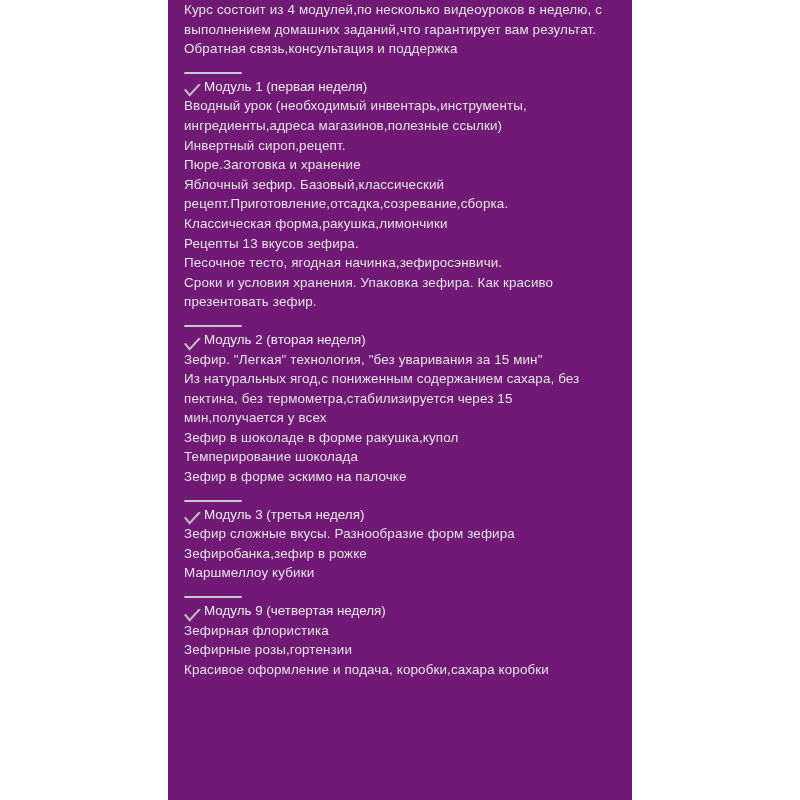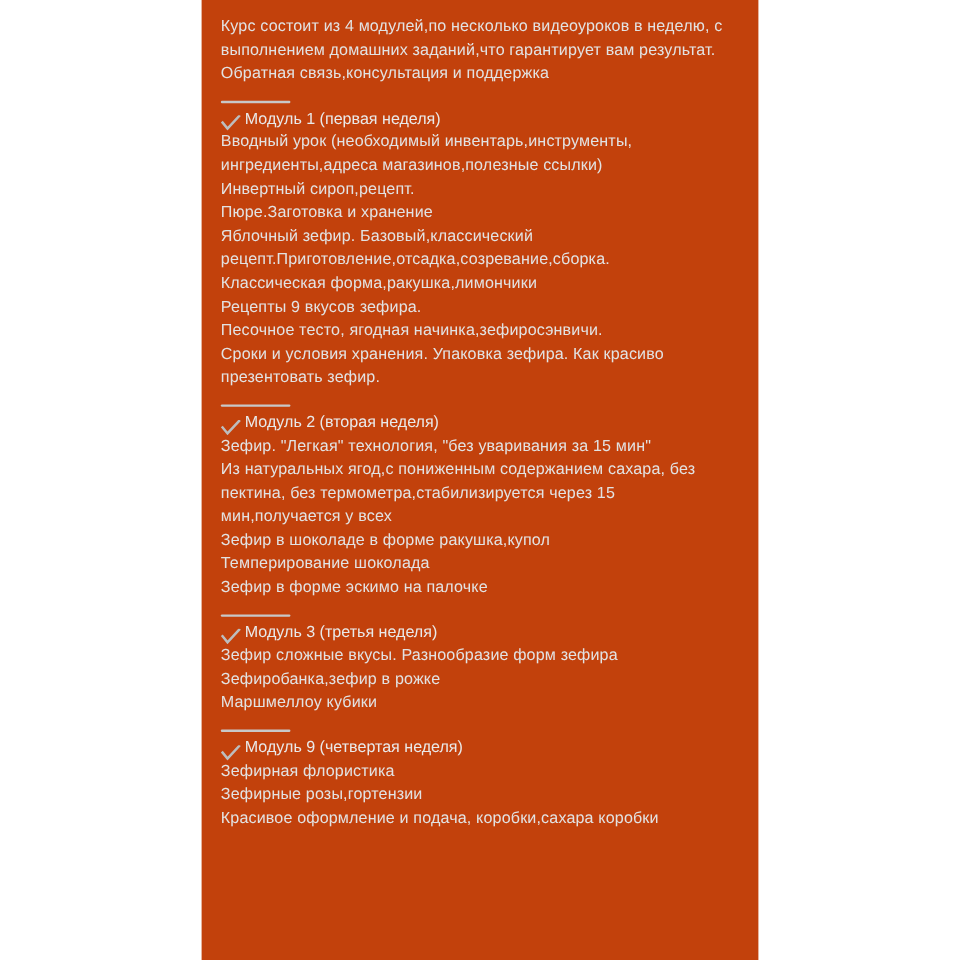--- a/index.html
+++ b/index.html
@@ -18,23 +18,23 @@
     width: 800px;
     height: 800px;
     background: #ffffff;
   }
   .content-panel {
     position: absolute;
     left: 168px;
     top: 0;
     width: 464px;
     height: 800px;
-    background: #c2410c;
+    background: #701a75;
     box-sizing: border-box;
-    padding: 12px 16px 0 16px;
+    padding: 0 16px 0 16px;
     overflow: hidden;
   }
   .block {
     margin: 0 0 0 0;
   }
   .para {
     color: #e2e2e2;
     font-size: 13.4px;
     line-height: 19.6px;
     letter-spacing: 0.01em;
@@ -97,21 +97,21 @@
             <path d="M1.5 6.2 L5.6 11.2 L15.2 0.8" fill="none" stroke="#bdbdbd" stroke-width="2.1" stroke-linecap="square" stroke-linejoin="miter"></path>
           </svg>
         </span>
         <span class="module-title">Модуль 1 (первая неделя)</span>
       </p>
       <p class="para">Вводный урок (необходимый инвентарь,инструменты, ингредиенты,адреса магазинов,полезные ссылки)</p>
       <p class="para">Инвертный сироп,рецепт.</p>
       <p class="para">Пюре.Заготовка и хранение</p>
       <p class="para">Яблочный зефир. Базовый,классический рецепт.Приготовление,отсадка,созревание,сборка.</p>
       <p class="para">Классическая форма,ракушка,лимончики</p>
-      <p class="para">Рецепты 9 вкусов зефира.</p>
+      <p class="para">Рецепты 13 вкусов зефира.</p>
       <p class="para">Песочное тесто, ягодная начинка,зефиросэнвичи.</p>
       <p class="para">Сроки и условия хранения. Упаковка зефира. Как красиво презентовать зефир.</p>
     </div>
 
     <div class="group-gap"></div>
 
     <div class="block">
       <div class="divider"></div>
       <p class="module-heading">
         <span class="check-icon">

